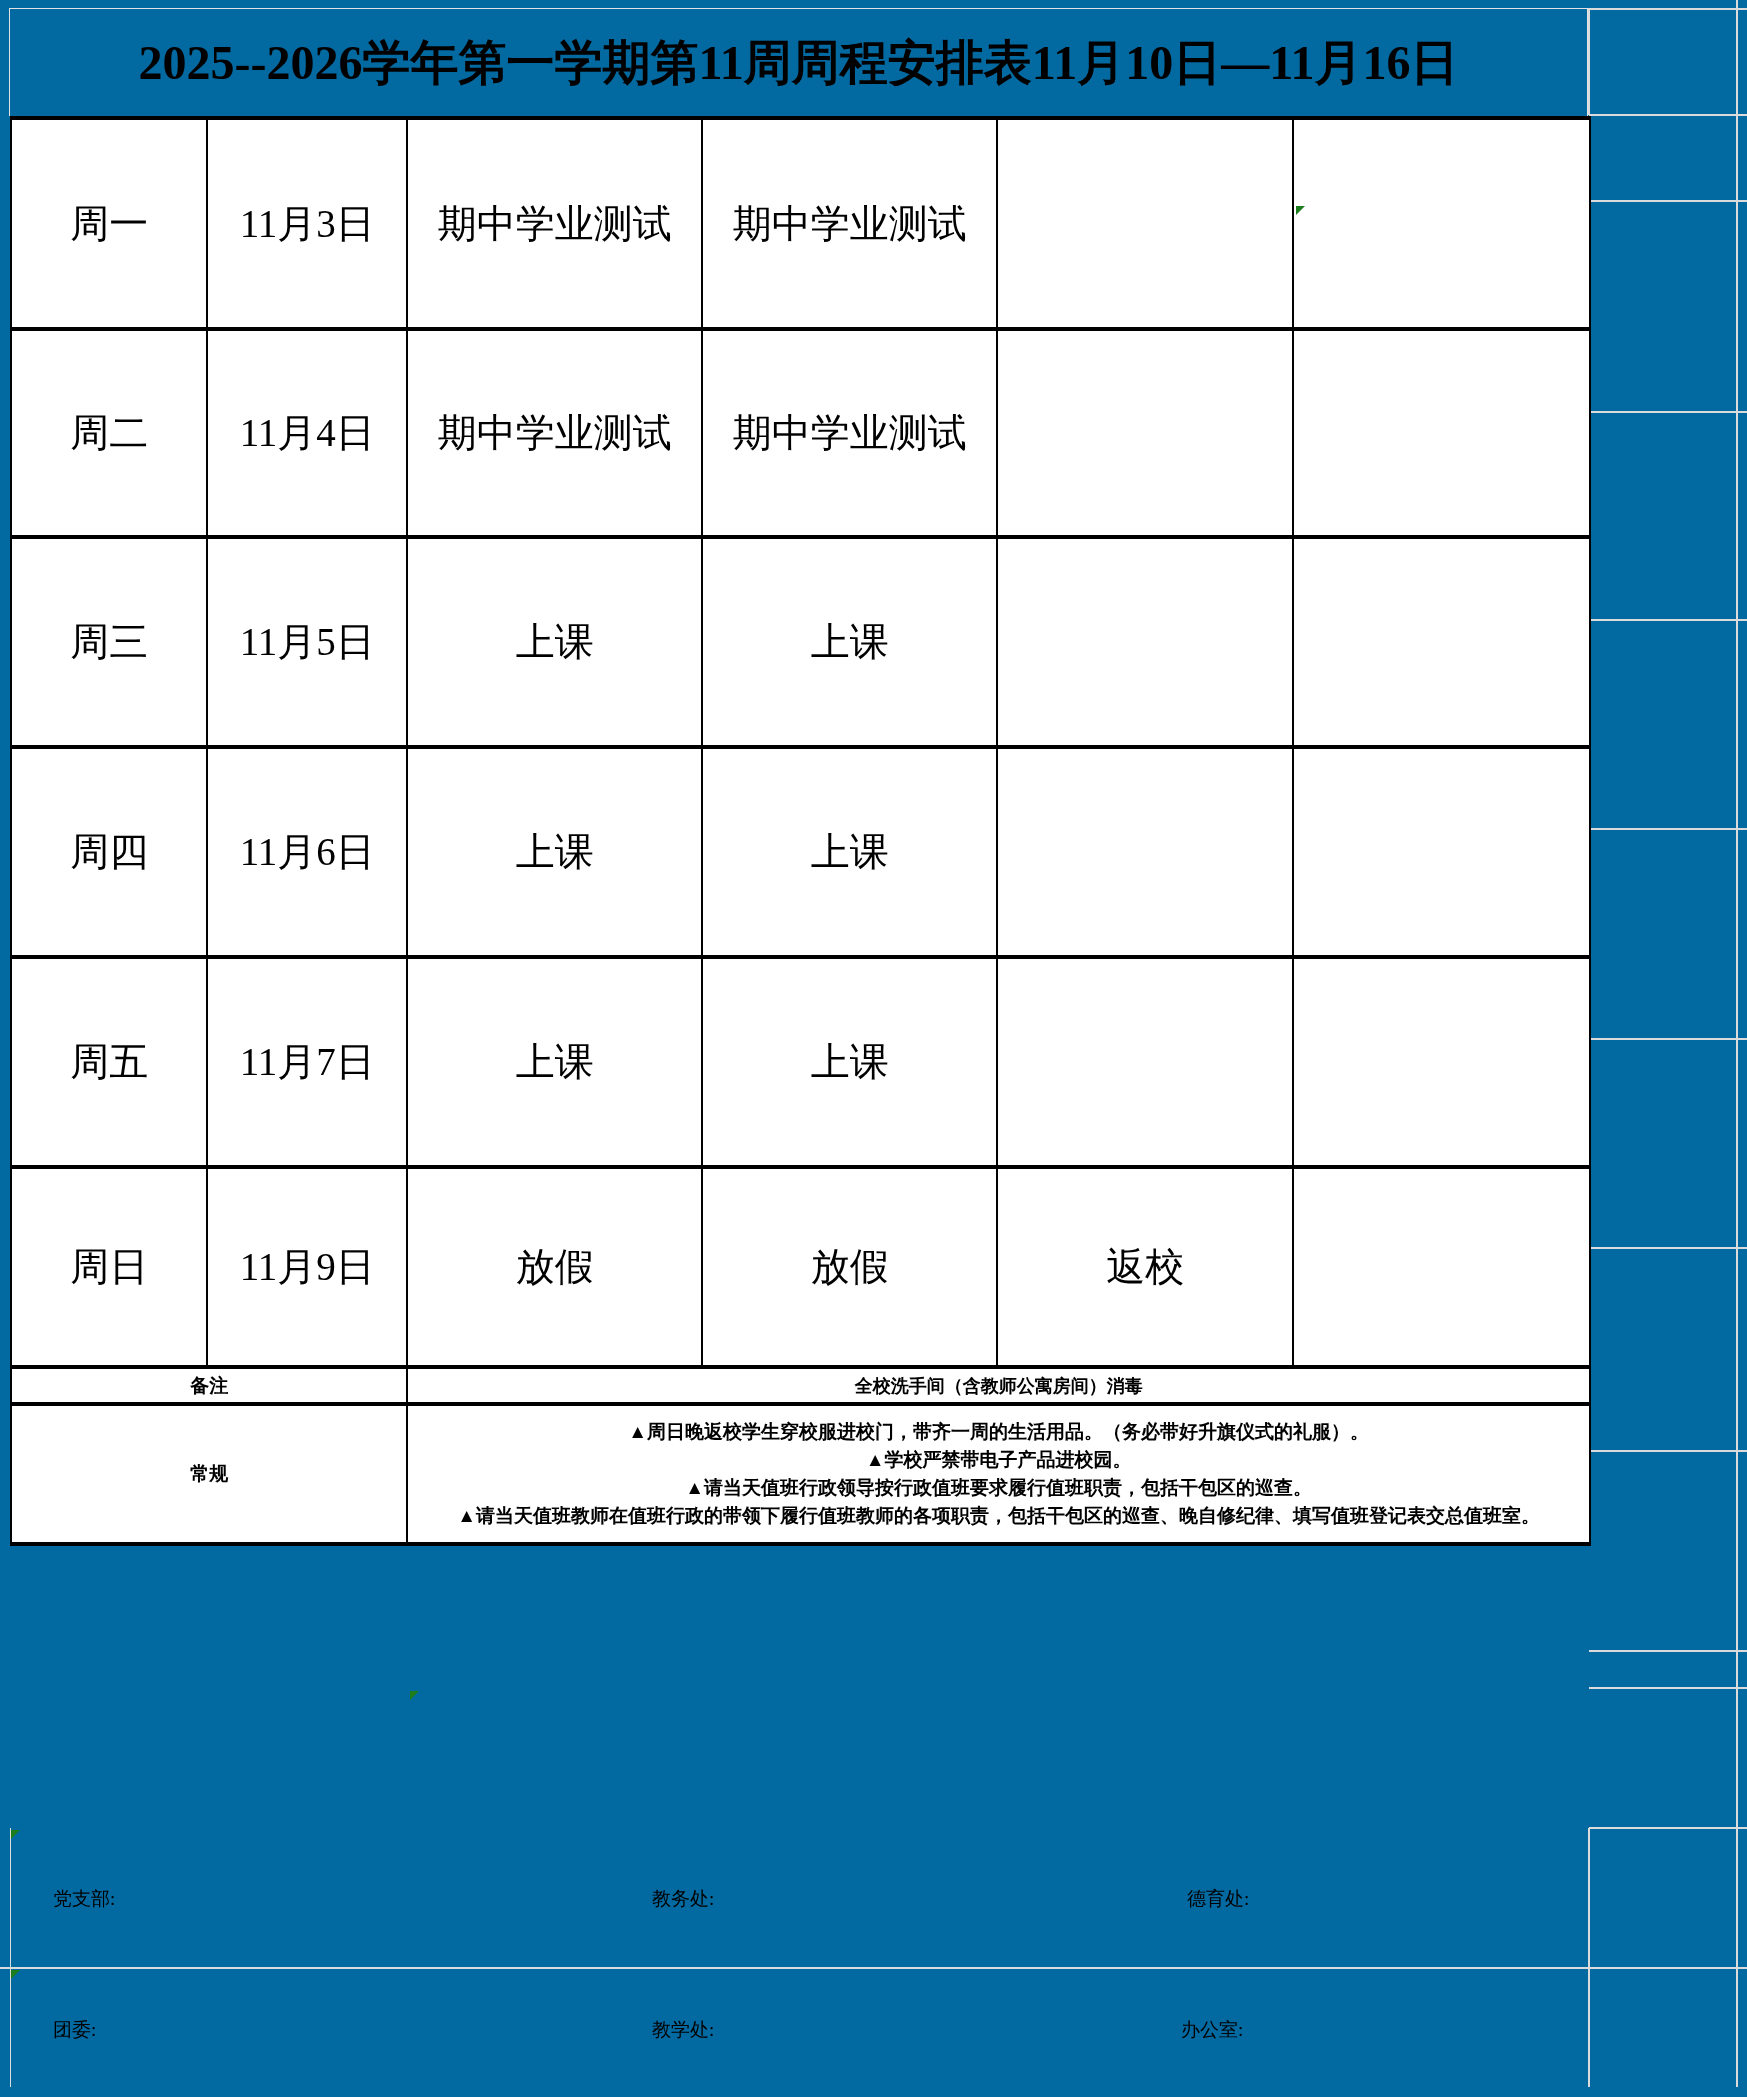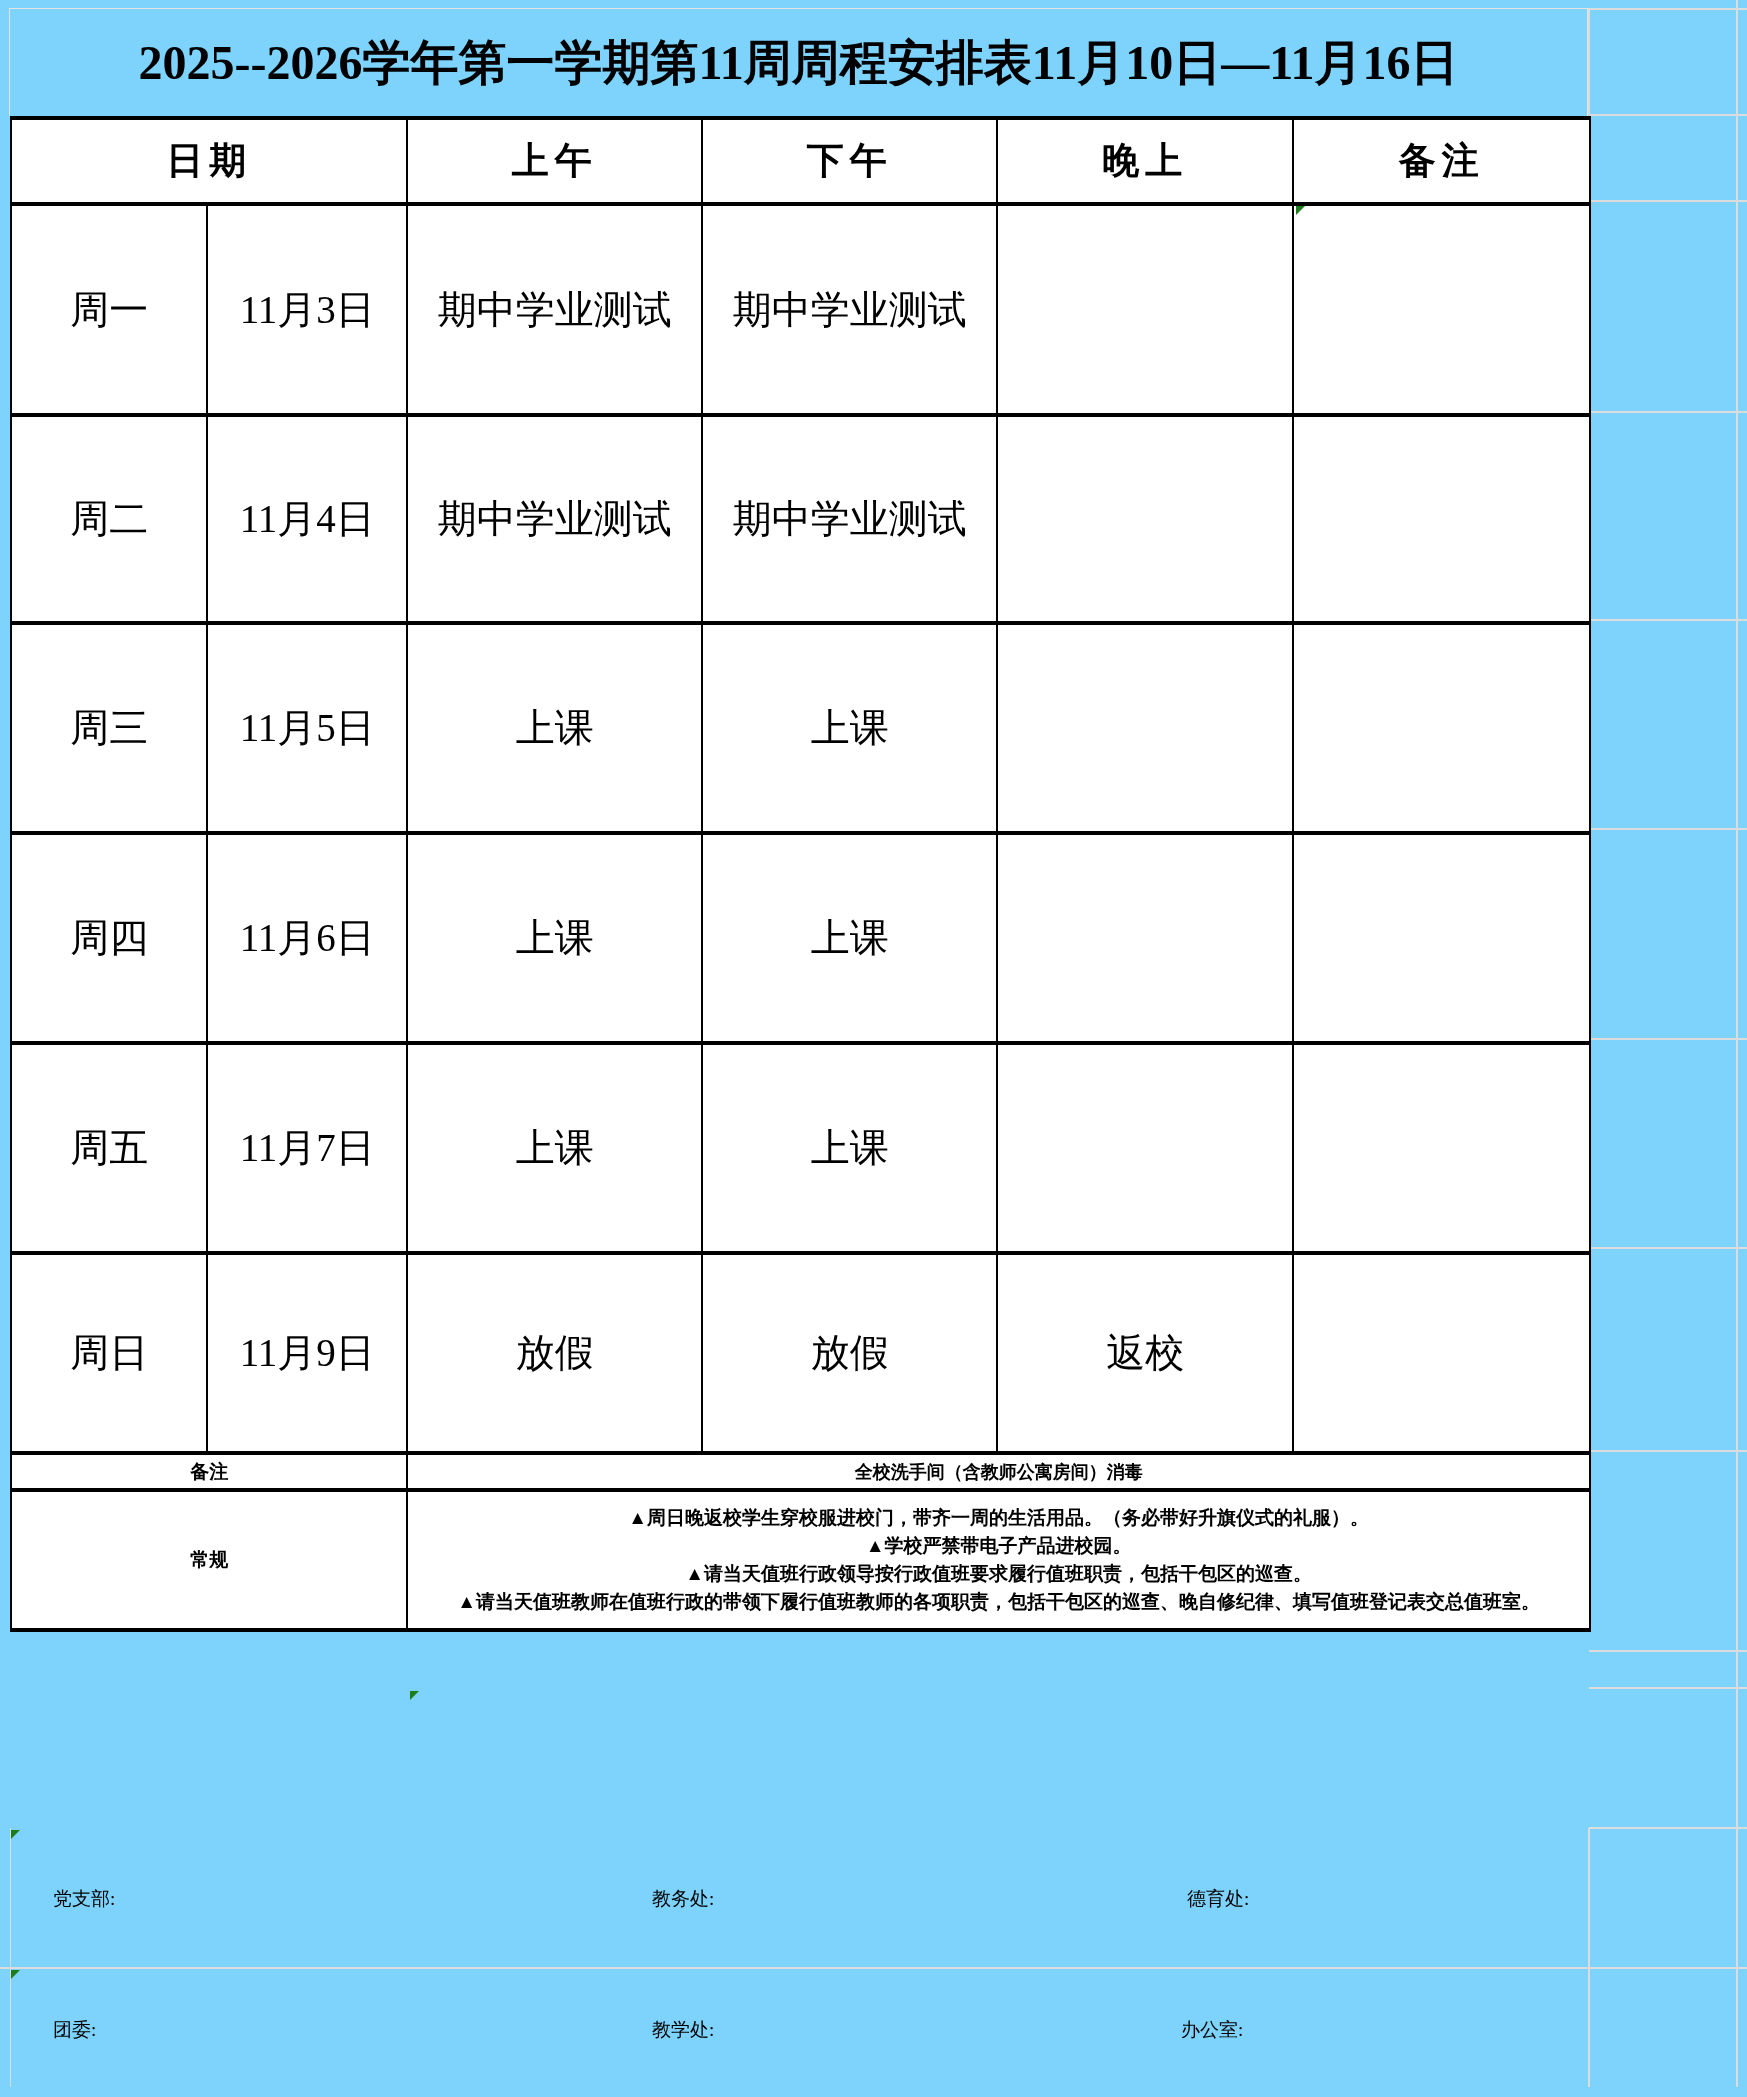--- a/index.html
+++ b/index.html
@@ -1,17 +1,17 @@
 <!DOCTYPE html>
 <html style="font-size:9.6px"><head>
 <meta charset="utf-8">
 <style>
   html,body{margin:0;padding:0;background:#ffffff;}
   .page{
-    position:relative;width:1747px;height:2097px;background:#7dd3fc;
+    position:relative;width:1747px;height:2097px;background:#0369a1;
     font-family:"Liberation Serif","DejaVu Serif",serif;color:#000;overflow:hidden;
   }
   
   .gridline{position:absolute;background:#dcdcdc;}
   
   .title-box{
     position:absolute;left:9px;top:8.4px;width:1577px;height:107px;
     border:1.2px solid #e3e3e3;border-bottom:none;
     display:flex;align-items:center;justify-content:center;
     font-size:48px;font-weight:bold;white-space:nowrap;
@@ -70,27 +70,20 @@
   <table class="sched">
     <colgroup>
       <col style="width:196px">
         <col style="width:200px">
         <col style="width:295px">
       <col style="width:295px">
         <col style="width:296px">
         <col style="width:297px">
     </colgroup>
     <tbody>
-      <tr style="height:86px;">
-        <td colspan="2" class="th">日期</td>
-        <td class="th">上午</td>
-        <td class="th">下午</td>
-        <td class="th">晚上</td>
-        <td class="th">备注</td>
-      </tr>
 
       <tr style="height:211px;">
         <td class="cell">周一</td>
         <td class="cell">11月3日</td>
         <td class="cell">期中学业测试</td>
         <td class="cell">期中学业测试</td>
         <td class="cell"></td>
         <td class="cell"></td>
       </tr>
       <tr style="height:208px;">

